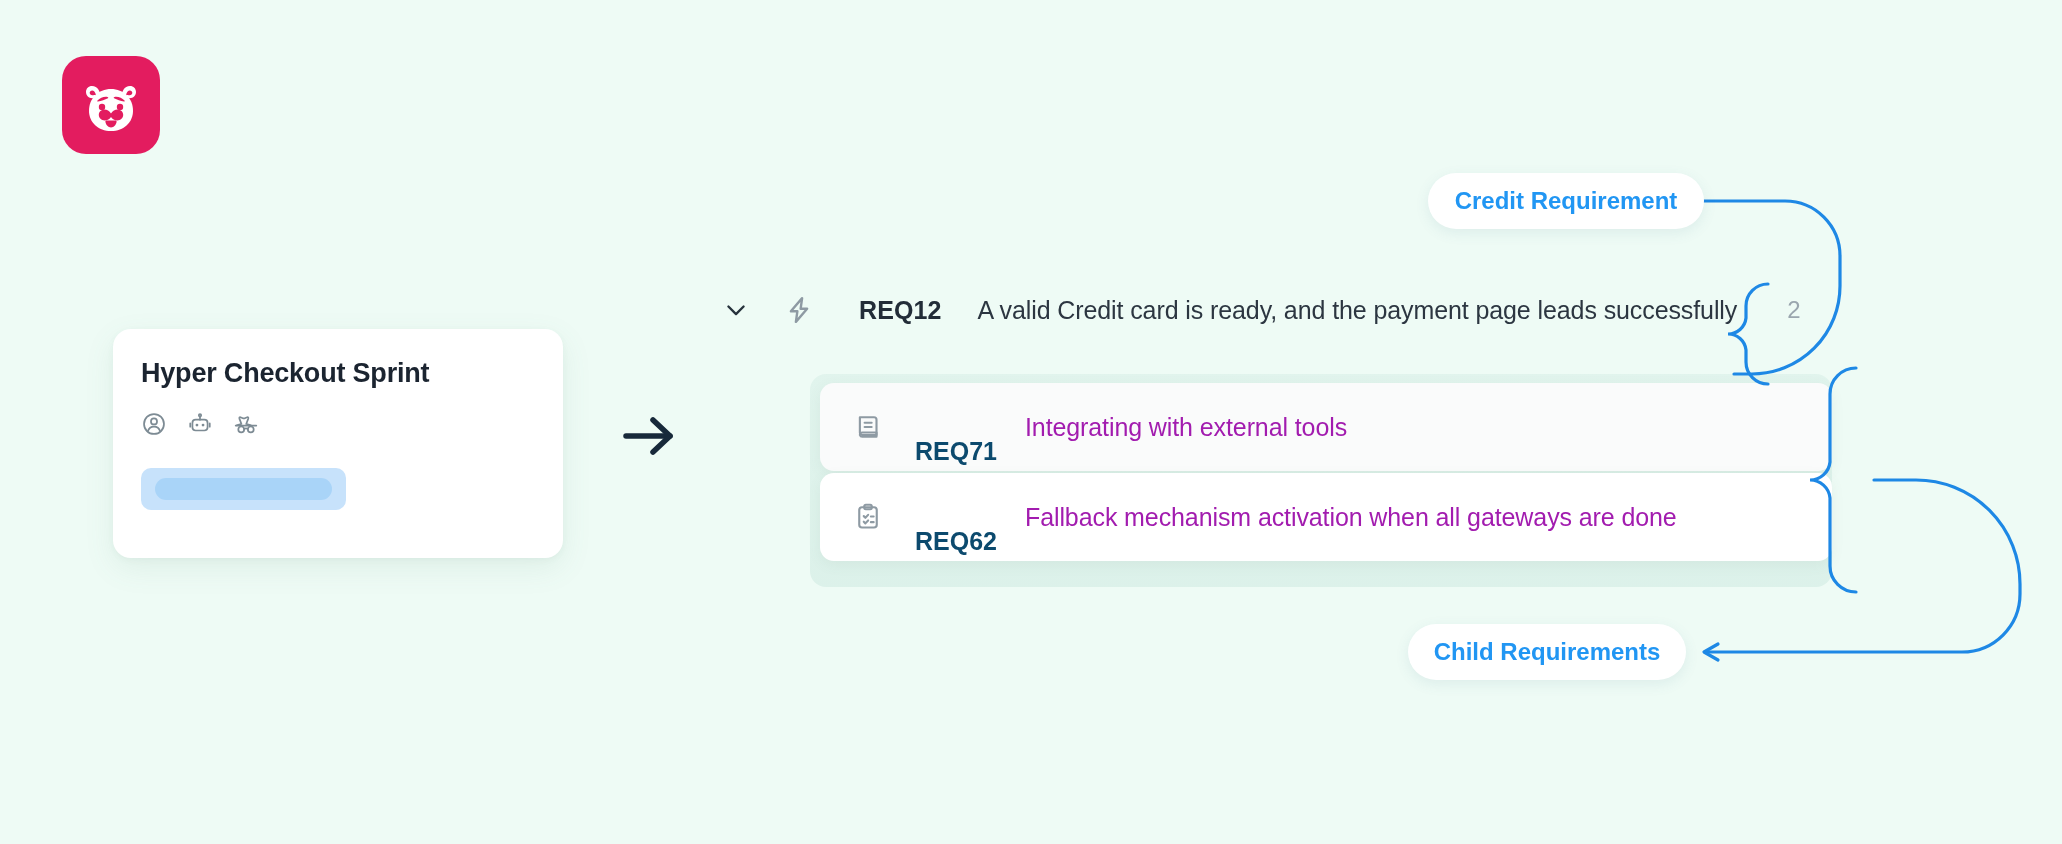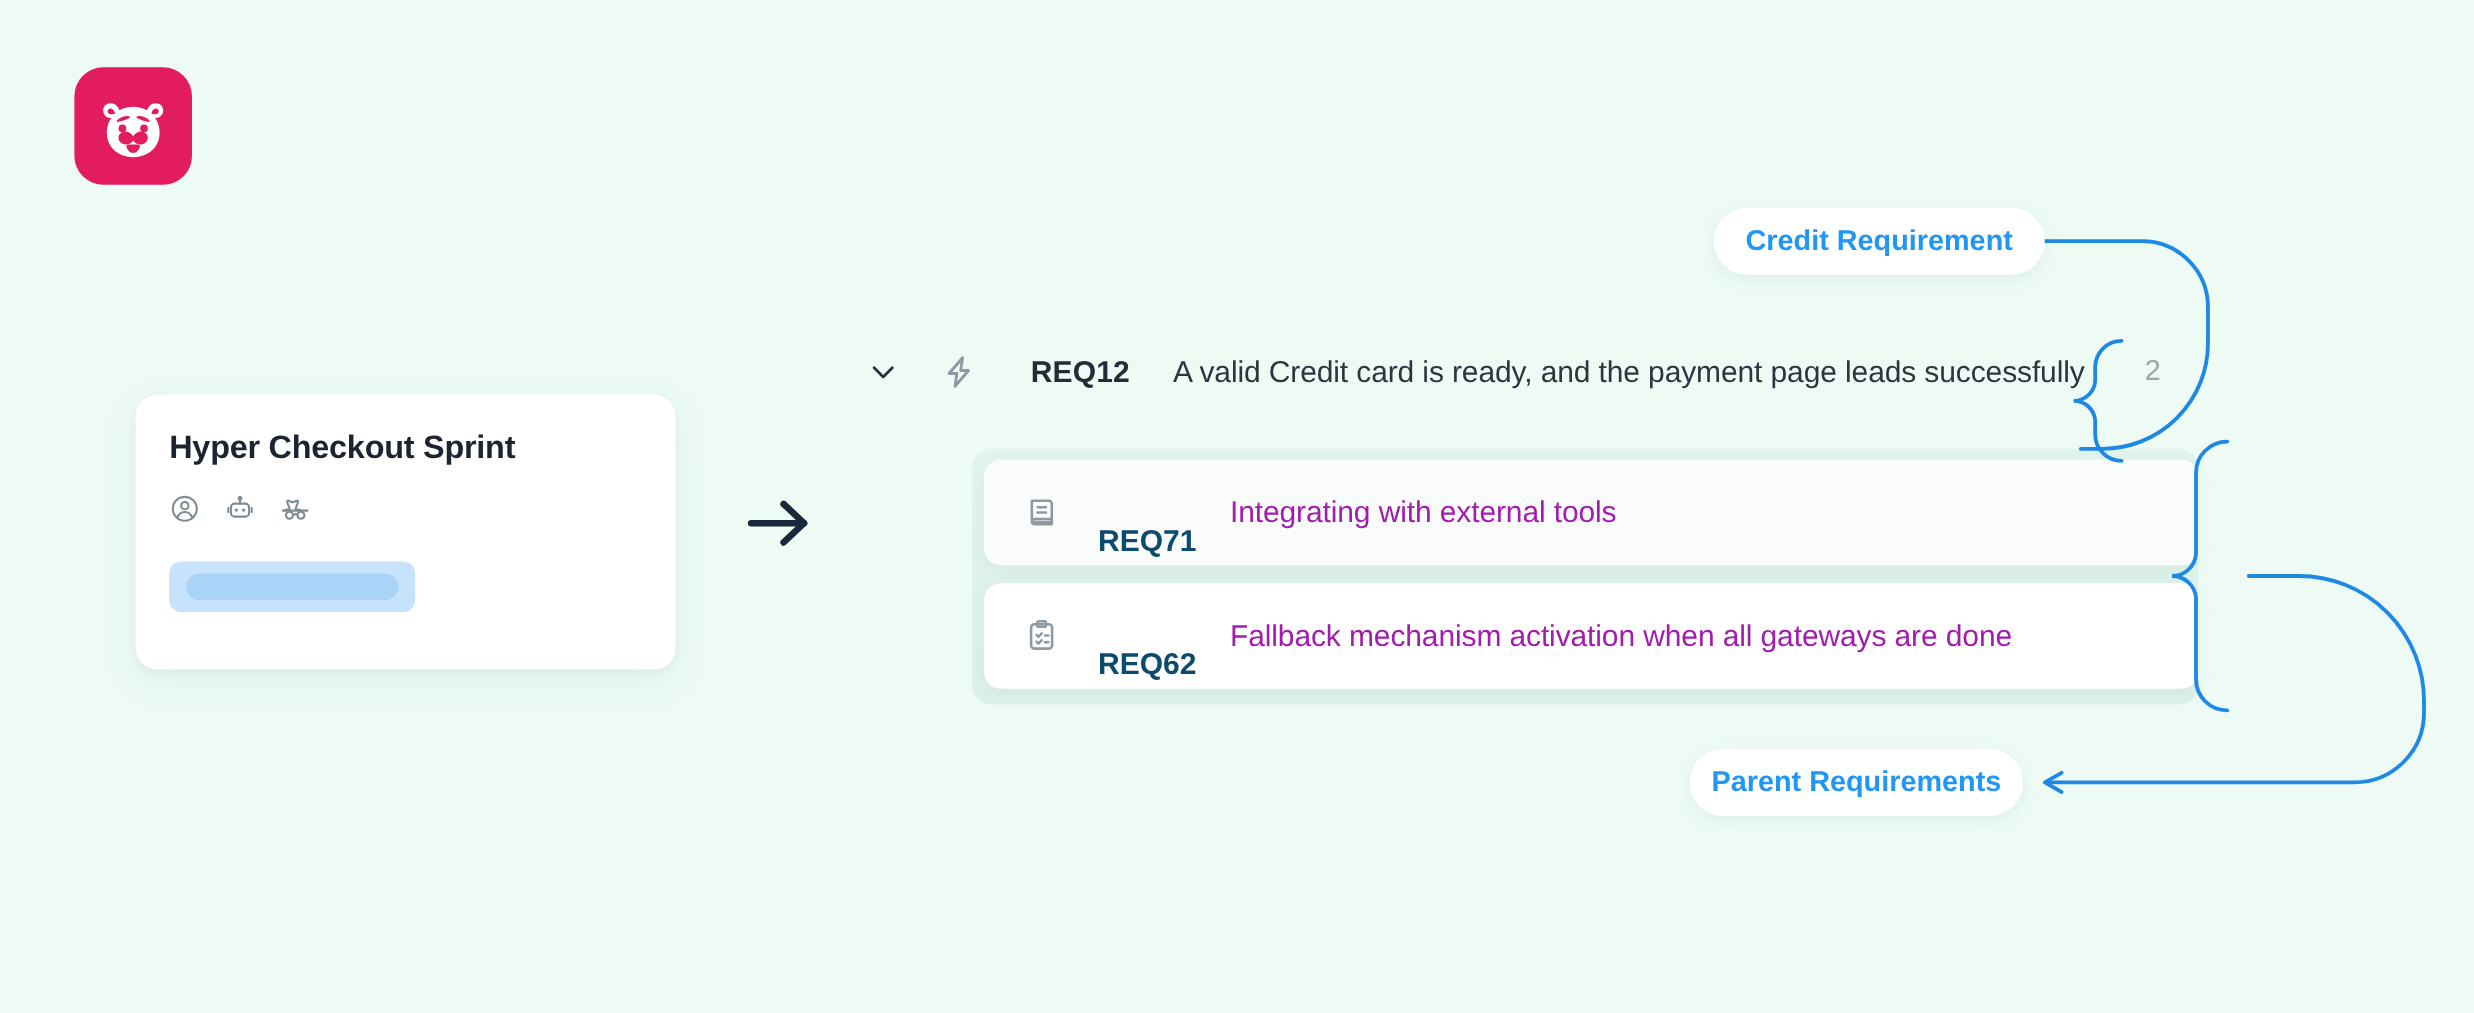--- a/index.html
+++ b/index.html
@@ -147,21 +147,21 @@
     width: 1012px;
     height: 88px;
     background: #fafbfb;
     border-radius: 14px;
     display: flex;
     align-items: center;
     box-shadow: 0 4px 14px rgba(80, 120, 105, 0.07);
   }
   .child-card.first { top: 383px; }
   .child-card.second {
-    top: 486px;
+    top: 473px;
     background: #ffffff;
   }
 
   .child-icon {
     margin-left: 33px;
     width: 30px;
     height: 30px;
     color: #8e9aa3;
     flex: none;
   }
@@ -336,15 +336,15 @@
     <path d="M1768 284 a22 22 0 0 0 -22 22 v12 a18 18 0 0 1 -18 16 a18 18 0 0 1 18 16 v12 a22 22 0 0 0 22 22" stroke="#1e88e5" stroke-width="3.2" stroke-linecap="round"></path>
 
     <path d="M1856 368 a26 26 0 0 0 -26 26 v68 a20 20 0 0 1 -20 18 a20 20 0 0 1 20 18 v68 a26 26 0 0 0 26 26" stroke="#1e88e5" stroke-width="3.2" stroke-linecap="round"></path>
 
     <path d="M1874 480 h42 a104 104 0 0 1 104 104 v10 a58 58 0 0 1 -58 58 H1706" stroke="#1e88e5" stroke-width="3.2" stroke-linecap="round"></path>
 
     <path d="M1718 644 l-14 8 l14 8" stroke="#1e88e5" stroke-width="3.2" stroke-linecap="round" stroke-linejoin="round"></path>
   </svg>
 
   <div class="badge badge-parent">Credit Requirement</div>
-  <div class="badge badge-child">Parent Requirements</div>
+  <div class="badge badge-child">Child Requirements</div>
 
 </div>
 
 </body></html>

